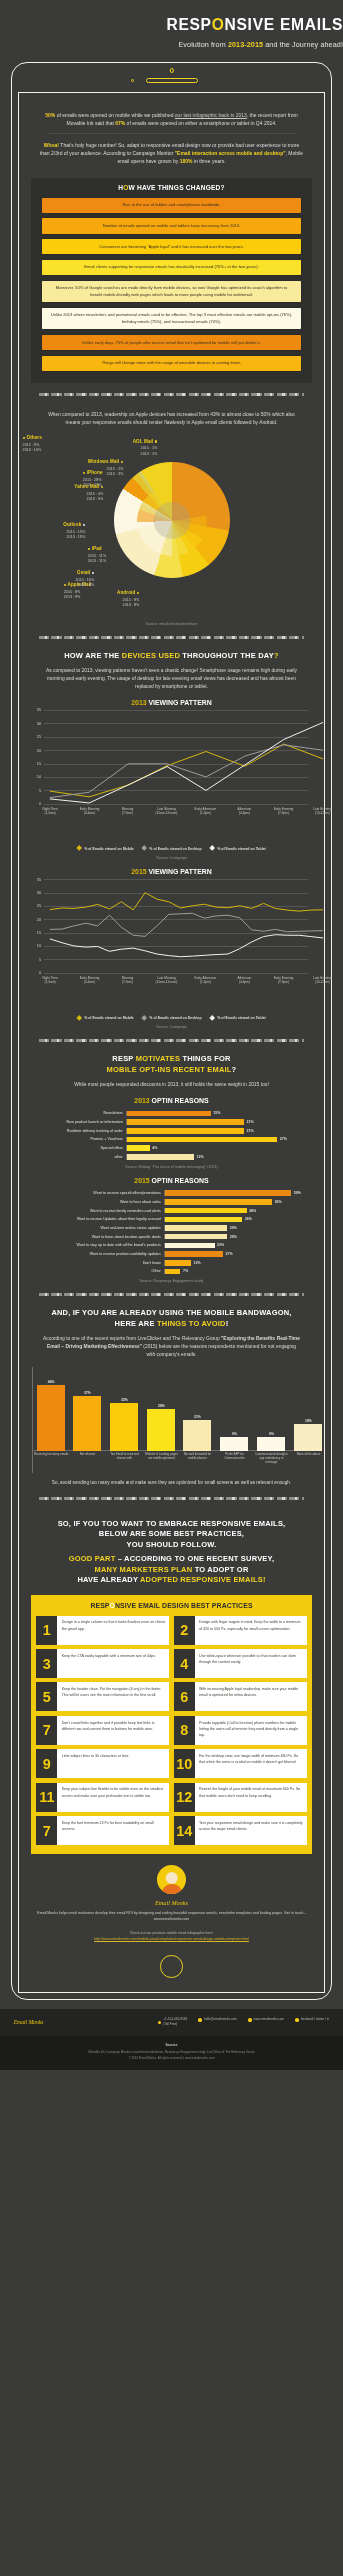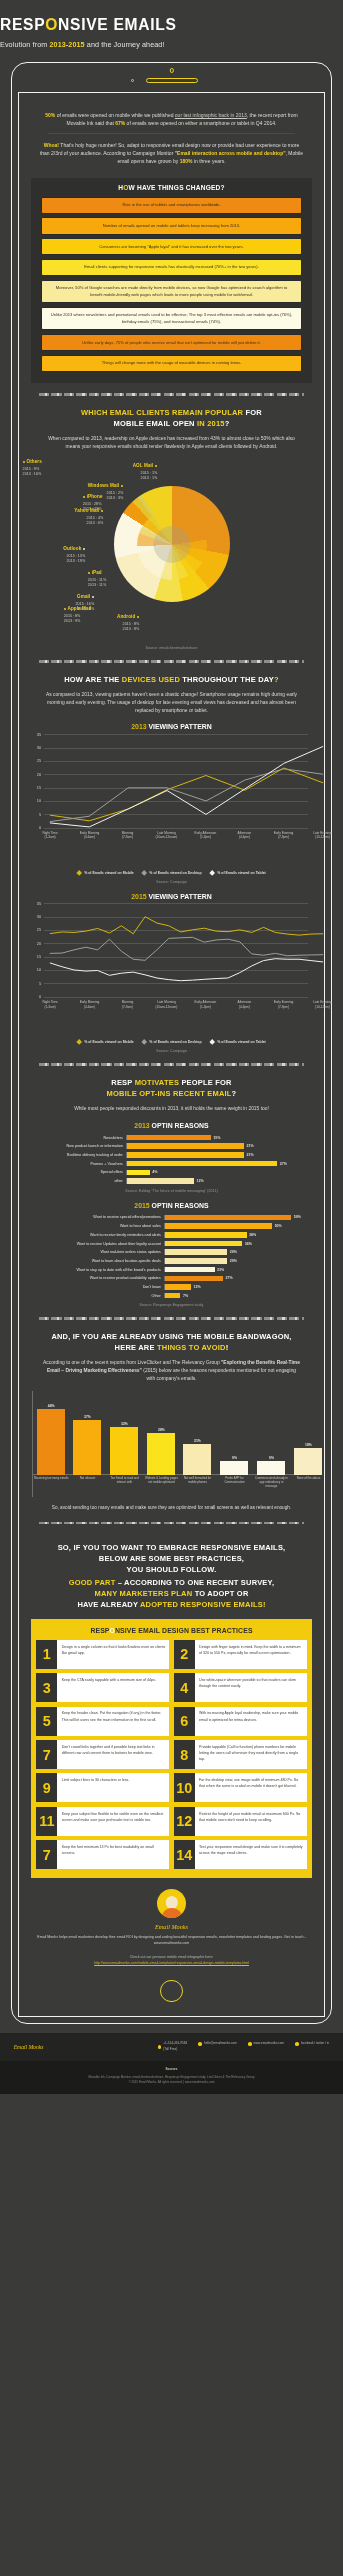--- a/index.html
+++ b/index.html
@@ -6,21 +6,21 @@
   body {
     width: 343px;
     background: #3a3a38;
     font-family: "Liberation Sans", sans-serif;
     color: #e8e8e6;
     -webkit-font-smoothing: antialiased;
   }
   .page { width: 343px; position: relative; overflow: hidden; background:#3a3a38; }
 
   
-  .header { text-align: left; padding: 16px 0 8.7px; }
+  .header { text-align: right; padding: 16px 0 8.7px; }
   .title {
     font-size: 15.6px; font-weight: bold; letter-spacing: 0.7px; color: #fff;
   }
   .title .o { color: #f2d222; }
   .subtitle { font-size: 7.2px; color: #e3e3e0; margin-top: 5.6px; letter-spacing:0.1px;}
   .subtitle .hl { color: #f2d222; font-weight:bold; }
 
   
   .phone {
     position: relative;
@@ -186,21 +186,20 @@
             <div class="bar-item" style="background: rgb(251, 226, 42);">Email clients supporting for responsive emails has drastically increased (70%+ in the two years).</div>
             <div class="bar-item" style="background: rgb(248, 235, 155);">Moreover, 50% of Google searches are made directly from mobile devices, so now Google has optimized its search algorithm to benefit mobile-friendly web pages which leads to more people using mobile for web/email.</div>
             <div class="bar-item" style="background: rgb(253, 251, 230);">Unlike 2013 where newsletters and promotional emails used to be effective, The top 3 most effective emails are mobile opt-ins (76%), birthday emails (75%), and transactional emails (74%).</div>
             <div class="bar-item" style="background: rgb(238, 138, 16);">Unlike early days, 75% of people who receive email that isn't optimized for mobile will just delete it.</div>
             <div class="bar-item" style="background: rgb(249, 181, 16);">Things will change more with the usage of wearable devices in coming times.</div>
           </div>
       </div>
 
       <div class="dashdiv"></div>
 
-      <div class="sec-title"><span class="y">WHICH EMAIL CLIENTS REMAIN POPULAR </span><span>FOR</span><br><span>MOBILE EMAIL OPEN </span><span class="y">IN 2015</span><span>?</span></div>
       <div class="sec-sub">When compared to 2013, readership on Apple devices has increased from 43% to almost close to 50% which also means your responsive emails should render flawlessly in Apple email clients followed by Android.</div>
       <div class="pie-wrap" id="pie-wrap">
           <div style="position: absolute; left: 50%; transform: translateX(-50%); border-radius: 50%; width: 116px; height: 116px; top: 32px; opacity: 1; background: conic-gradient(rgb(232, 147, 26) 0deg, rgb(232, 147, 26) 100.8deg, rgb(245, 182, 12) 100.8deg, rgb(245, 182, 12) 140.4deg, rgb(247, 207, 18) 140.4deg, rgb(247, 207, 18) 169.2deg, rgb(243, 224, 74) 169.2deg, rgb(243, 224, 74) 198deg, rgb(248, 238, 192) 198deg, rgb(248, 238, 192) 255.6deg, rgb(251, 247, 226) 255.6deg, rgb(251, 247, 226) 302.4deg, rgb(240, 154, 14) 302.4deg, rgb(240, 154, 14) 316.8deg, rgb(229, 195, 42) 316.8deg, rgb(229, 195, 42) 324deg, rgb(216, 207, 90) 324deg, rgb(216, 207, 90) 327.6deg, rgb(240, 210, 31) 327.6deg, rgb(240, 210, 31) 360deg);"></div>
           <div style="position: absolute; left: 50%; transform: translateX(-50%); border-radius: 50%; width: 70px; height: 70px; top: 56px; opacity: 0.6; background: conic-gradient(rgb(232, 147, 26) 0deg, rgb(232, 147, 26) 81.18deg, rgb(245, 182, 12) 81.18deg, rgb(245, 182, 12) 120deg, rgb(247, 207, 18) 120deg, rgb(247, 207, 18) 151.76deg, rgb(243, 224, 74) 151.76deg, rgb(243, 224, 74) 180deg, rgb(248, 238, 192) 180deg, rgb(248, 238, 192) 201.18deg, rgb(251, 247, 226) 201.18deg, rgb(251, 247, 226) 268.24deg, rgb(240, 154, 14) 268.24deg, rgb(240, 154, 14) 289.41deg, rgb(229, 195, 42) 289.41deg, rgb(229, 195, 42) 300deg, rgb(216, 207, 90) 300deg, rgb(216, 207, 90) 303.53deg, rgb(240, 210, 31) 303.53deg, rgb(240, 210, 31) 360deg);"></div>
           <div class="pie-inner"></div>
           <div class="plabel right" style="left: 59px; top: 40px;"><span class="nm"><span class="pdot"></span> iPhone</span>2015 : 28%<br>2013 : 23%</div>
           <div class="plabel right" style="left: 64px; top: 116px;"><span class="nm"><span class="pdot"></span> iPad</span>2015 : 11%<br>2013 : 11%</div>
           <div class="plabel right" style="left: 40px; top: 152px;"><span class="nm"><span class="pdot"></span> Apple Mail</span>2015 : 8%<br>2013 : 9%</div>
           <div class="plabel left" style="right: 180px; top: 160px;"><span class="nm">Android <span class="pdot"></span></span>2015 : 8%<br>2013 : 8%</div>
           <div class="plabel left" style="right: 225px; top: 140px;"><span class="nm">Gmail <span class="pdot wh"></span></span>2015 : 16%<br>2013 : 6%</div>
@@ -308,21 +307,21 @@
           </div>
           <div>
             <span class="lg-dot" style="background:#f2f2ee"></span>
             <span>% of Emails viewed on Tablet</span>
           </div>
         </div>
       <div class="source" id="src-2015">Source: Campaign</div>
 
       <div class="dashdiv"></div>
 
-      <div class="sec-title"><span>RESP </span><span class="y">MOTIVATES</span><span> PEOPLE FOR</span><br><span class="y">MOBILE OPT-INS RECENT EMAIL</span><span>?</span></div>
+      <div class="sec-title"><span>RESP </span><span class="y">MOTIVATES</span><span> THINGS FOR</span><br><span class="y">MOBILE OPT-INS RECENT EMAIL</span><span>?</span></div>
       <div class="sec-sub">While most people responded discounts in 2013, it still holds the same weight in 2015 too!</div>
 
       <div class="chart-title"><span class="y">2013</span><span> OPTIN REASONS</span></div>
       <div class="hbars" id="hb-2013">
           <div class="hrow">
             <div class="lb" style="width: 94px;">Newsletters</div>
             <div class="bw">
               <div class="bar" style="width: 45.4545%; background: rgb(238, 138, 16);"></div>
               <span class="vl">15%</span>
             </div>

